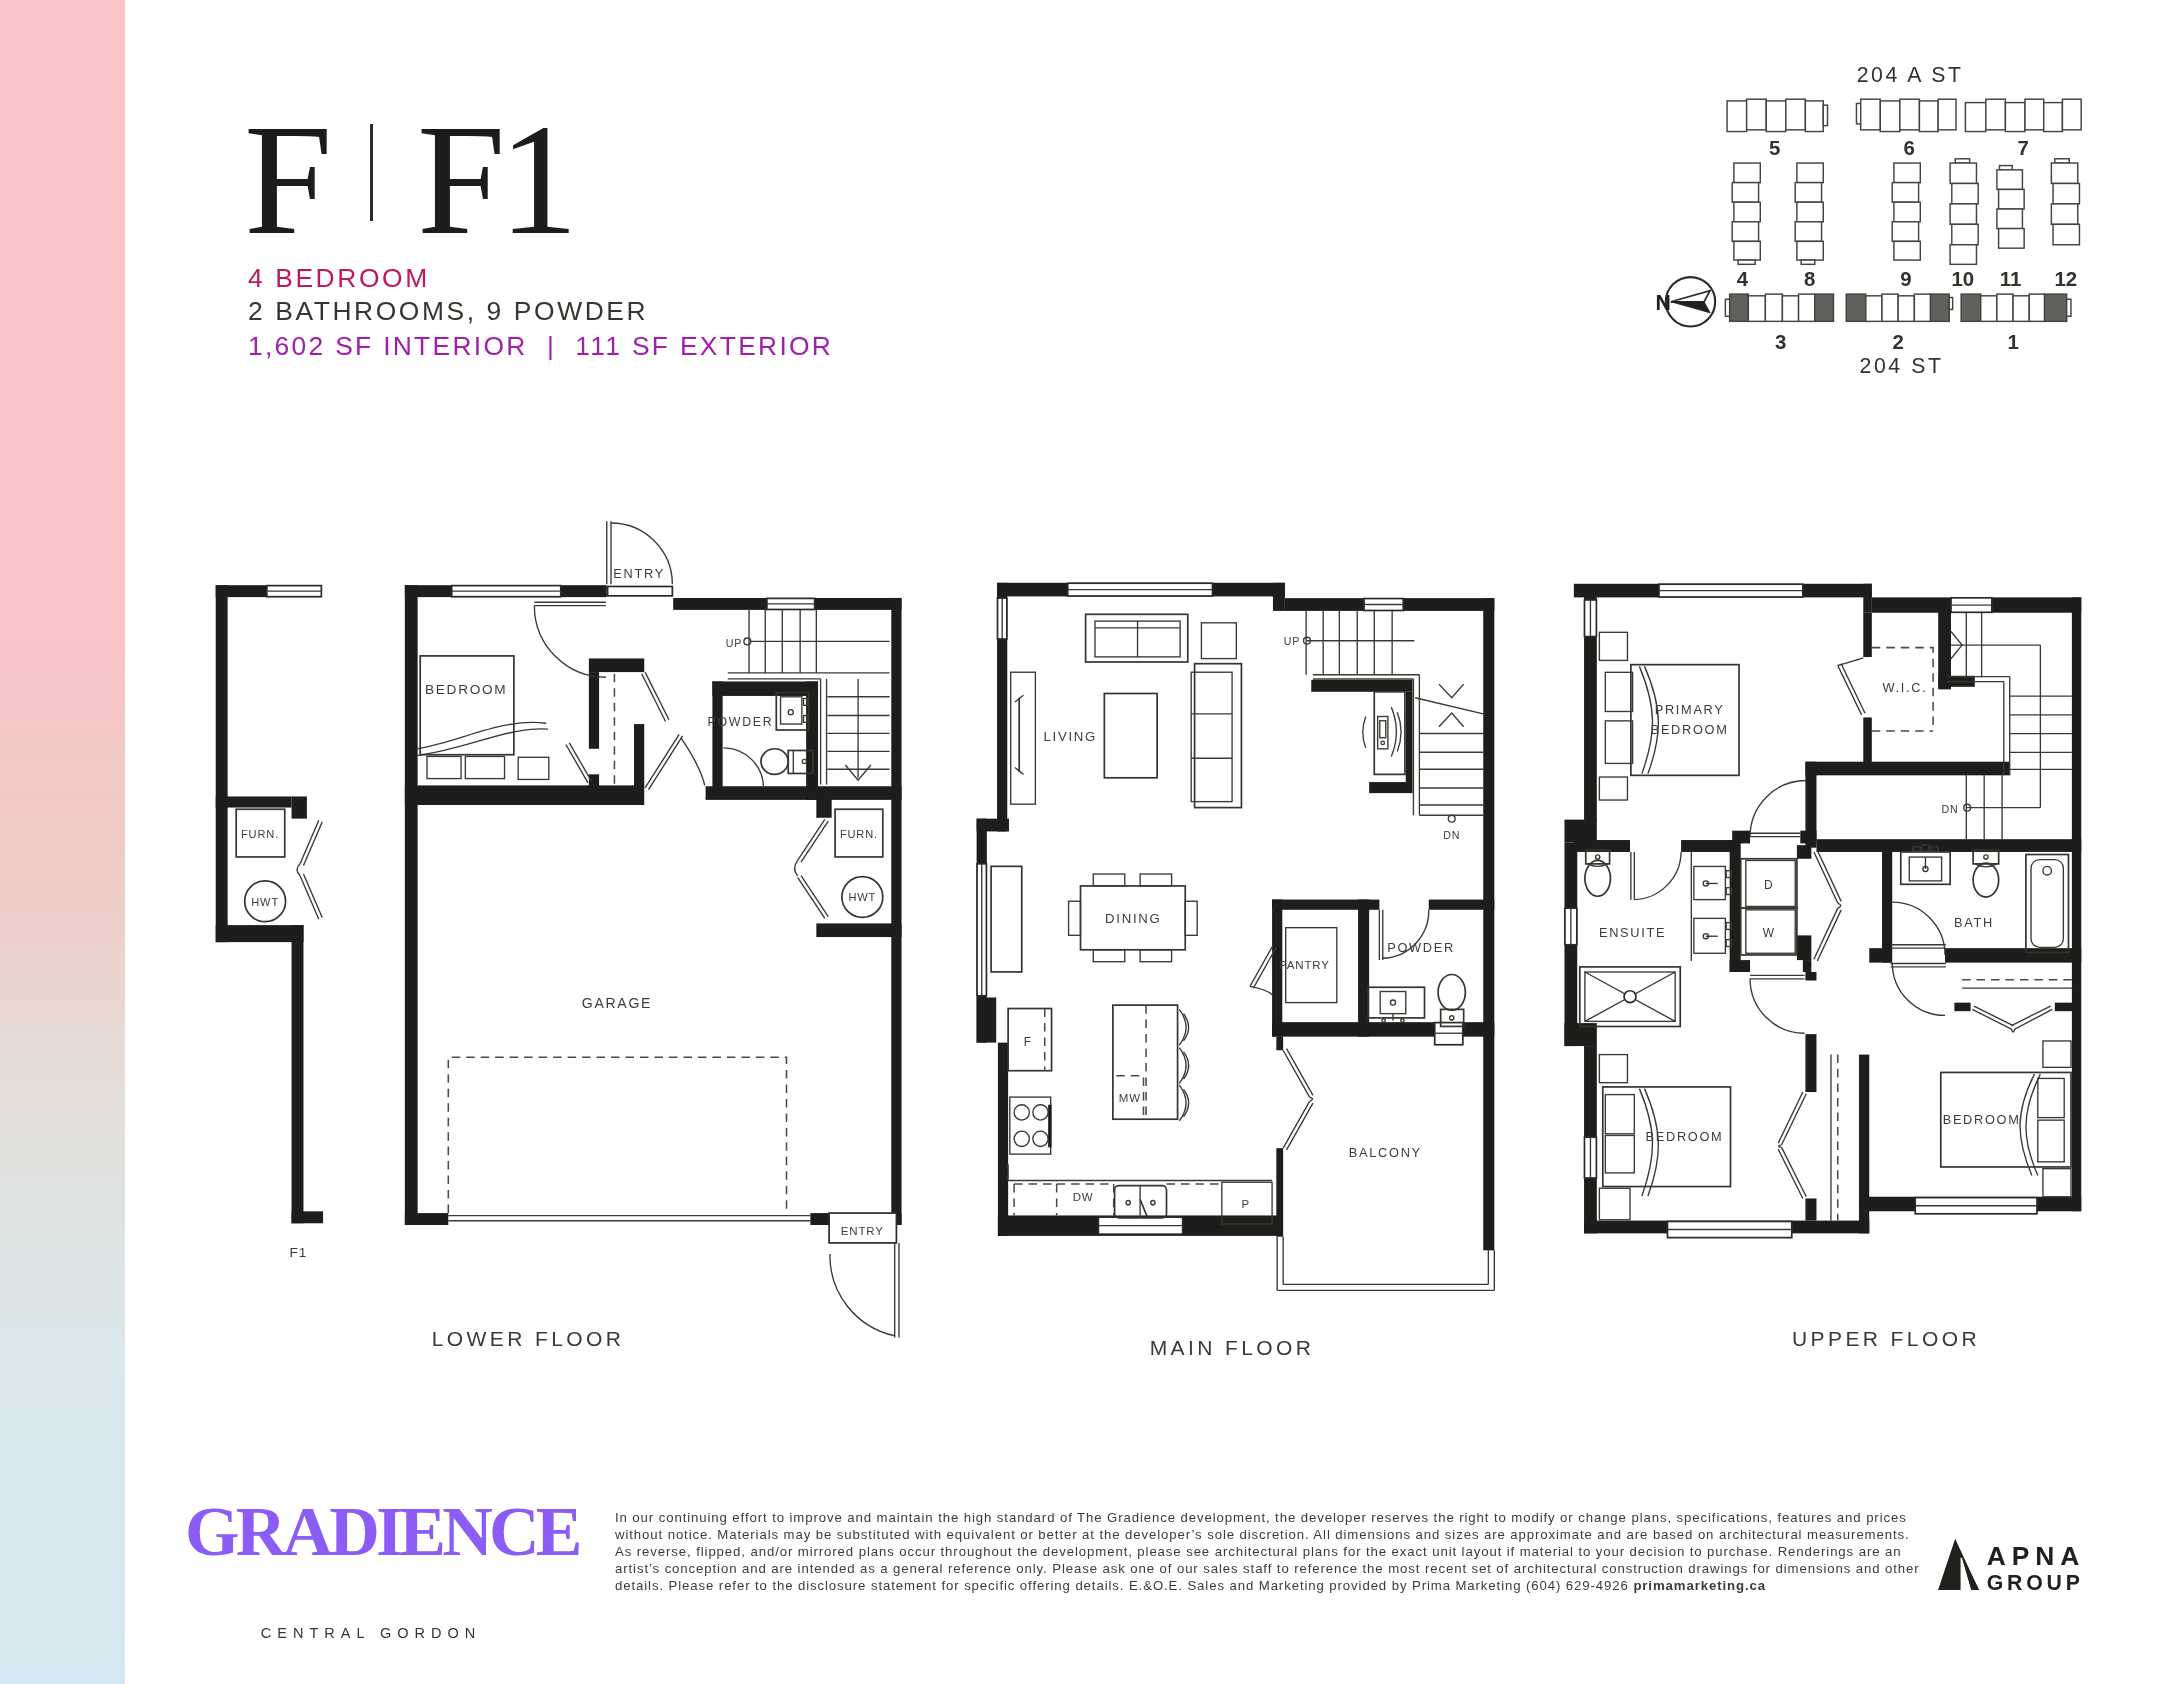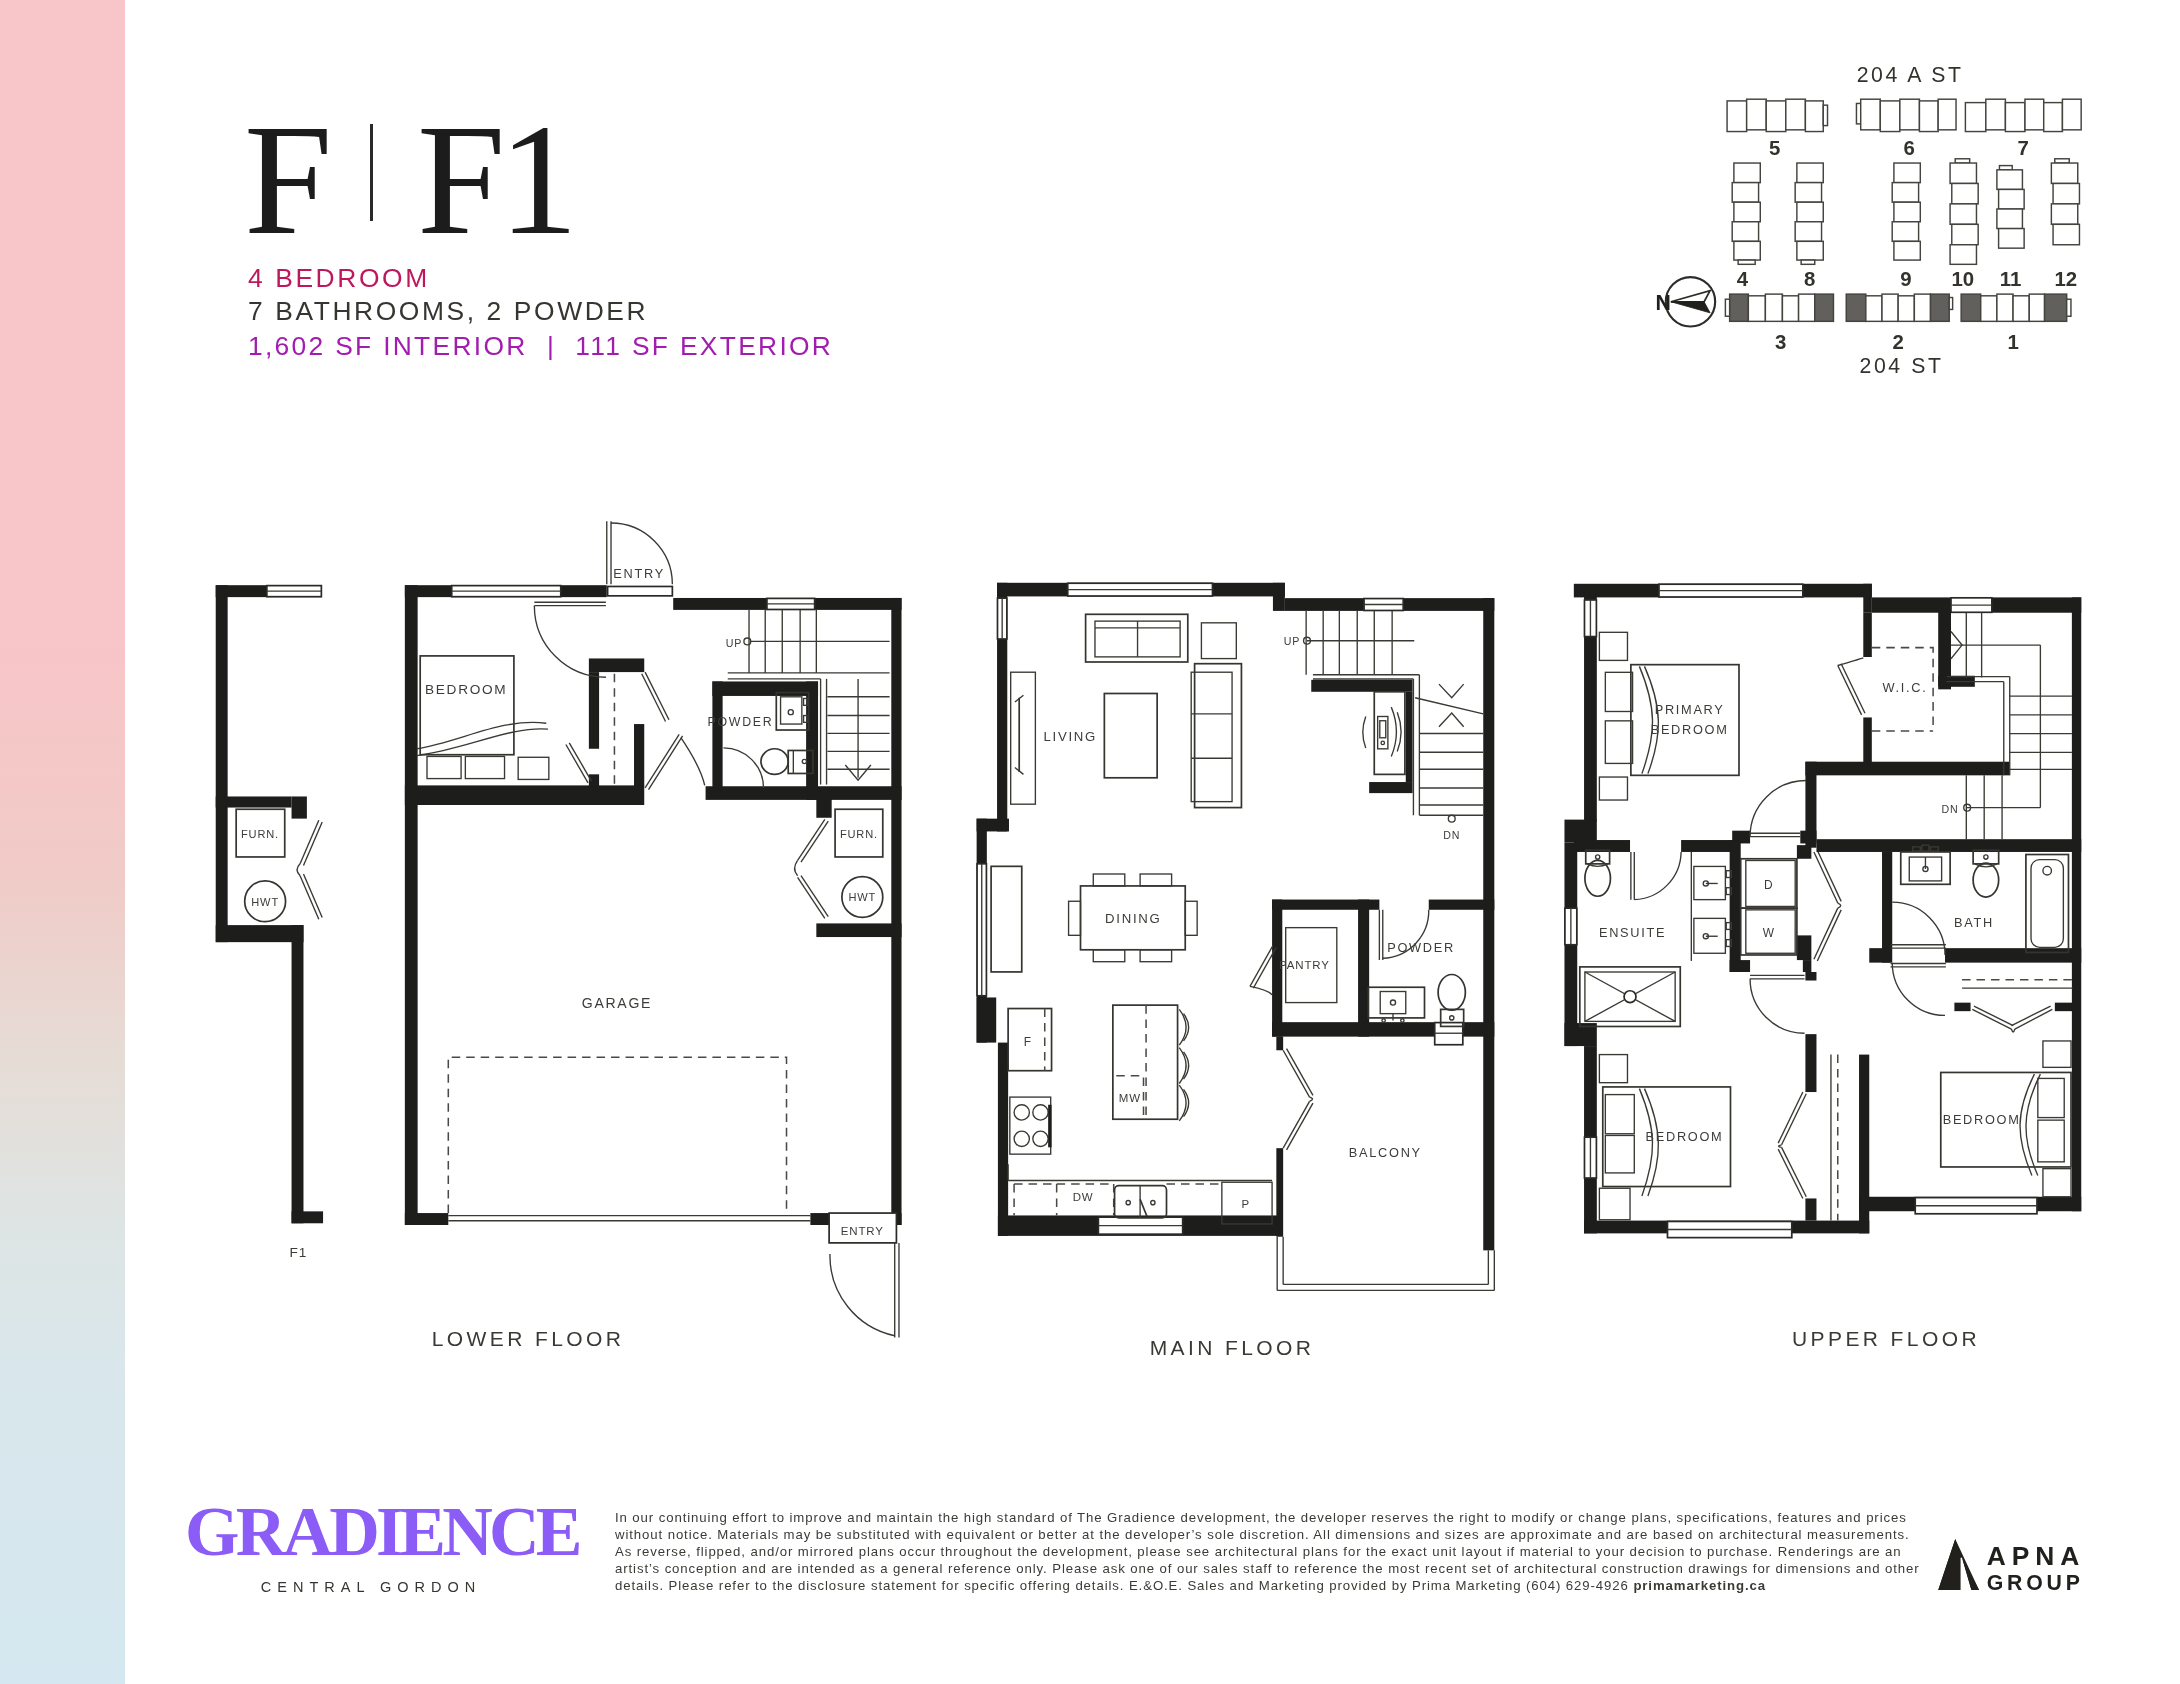--- a/index.html
+++ b/index.html
@@ -21,33 +21,33 @@
 <div class="abs" style="left:0;top:0;width:125px;height:1685px;background:linear-gradient(180deg,#f8c6c9 0%,#f8c5c8 38%,#f0cbc7 52%,#e6dcd6 63%,#dee4e3 72%,#d9e7ec 82%,#d5e7f0 100%);"></div>
 
 <div class="abs" style="left:244px;top:100px;width:358px;height:153px;color:#1c1c1c;font-family:'Liberation Serif',serif;font-size:159px;line-height:1;white-space:nowrap;">F</div>
 
 <div class="abs" style="left:370px;top:124px;width:2.6px;height:97px;background:#2a2a2a;"></div>
 
 <div class="abs" style="left:417px;top:100px;color:#1c1c1c;font-family:'Liberation Serif',serif;font-size:159px;line-height:1;white-space:nowrap;letter-spacing:-6.8px;">F1</div>
 
 <div class="abs" style="left:248px;top:263px;font-size:26.4px;letter-spacing:2.6px;color:#be185d;">4 BEDROOM</div>
 
-<div class="abs" style="left:248px;top:296px;font-size:26.4px;letter-spacing:2.6px;color:#36352f;">7 BATHROOMS, 2 POWDER</div>
+<div class="abs" style="left:248px;top:296px;font-size:26.4px;letter-spacing:2.6px;color:#36352f;">2 BATHROOMS, 9 POWDER</div>
 
 <div class="abs" style="left:248px;top:331px;font-size:26.4px;letter-spacing:2.3px;color:#a21caf;font-weight:normal;">1,602 SF INTERIOR&nbsp;&nbsp;|&nbsp;&nbsp;111 SF EXTERIOR</div>
 
 <div class="abs" style="left:528px;top:1327px;transform:translateX(-50%);font-size:21px;letter-spacing:3.4px;color:#3a3934;">LOWER FLOOR</div>
 
 <div class="abs" style="left:1232px;top:1327px;transform:translateX(-50%);font-size:21px;letter-spacing:3.4px;color:#3a3934;margin-top:9px;">MAIN FLOOR</div>
 
 <div class="abs" style="left:1886px;top:1327px;transform:translateX(-50%);font-size:21px;letter-spacing:3.4px;color:#3a3934;">UPPER FLOOR</div>
 
 <div class="abs" style="left:185px;top:1492px;font-family:'Liberation Serif',serif;font-weight:bold;font-size:70px;letter-spacing:-3.8px;color:#8b5cf6;">GRADIENCE</div>
 
-<div class="abs" style="left:371px;top:1579px;transform:translateX(-50%);font-size:14.5px;letter-spacing:6px;color:#36352f;">CENTRAL GORDON</div>
+<div class="abs" style="left:371px;top:1625px;transform:translateX(-50%);font-size:14.5px;letter-spacing:6px;color:#36352f;">CENTRAL GORDON</div>
 
 <div class="abs" style="left:615px;top:1509px;font-size:13.2px;line-height:17px;color:#3b3a35;white-space:nowrap;letter-spacing:0.9px;">In our continuing effort to improve and maintain the high standard of The Gradience development, the developer reserves the right to modify or change plans, specifications, features and prices<br>without notice. Materials may be substituted with equivalent or better at the developer’s sole discretion. All dimensions and sizes are approximate and are based on architectural measurements.<br>As reverse, flipped, and/or mirrored plans occur throughout the development, please see architectural plans for the exact unit layout if material to your decision to purchase. Renderings are an<br>artist’s conception and are intended as a general reference only. Please ask one of our sales staff to reference the most recent set of architectural construction drawings for dimensions and other<br>details. Please refer to the disclosure statement for specific offering details. E.&amp;O.E. Sales and Marketing provided by Prima Marketing (604) 629-4926 <b>primamarketing.ca</b></div>
 
 <svg style="left:196px;top:477px;width:767px;height:886px;" viewBox="230 560 900 1040">
 
   <rect class="w" x="253" y="687" width="14" height="419"></rect>
 
   <rect class="w" x="253" y="687" width="124" height="14"></rect>
 
   <g>

